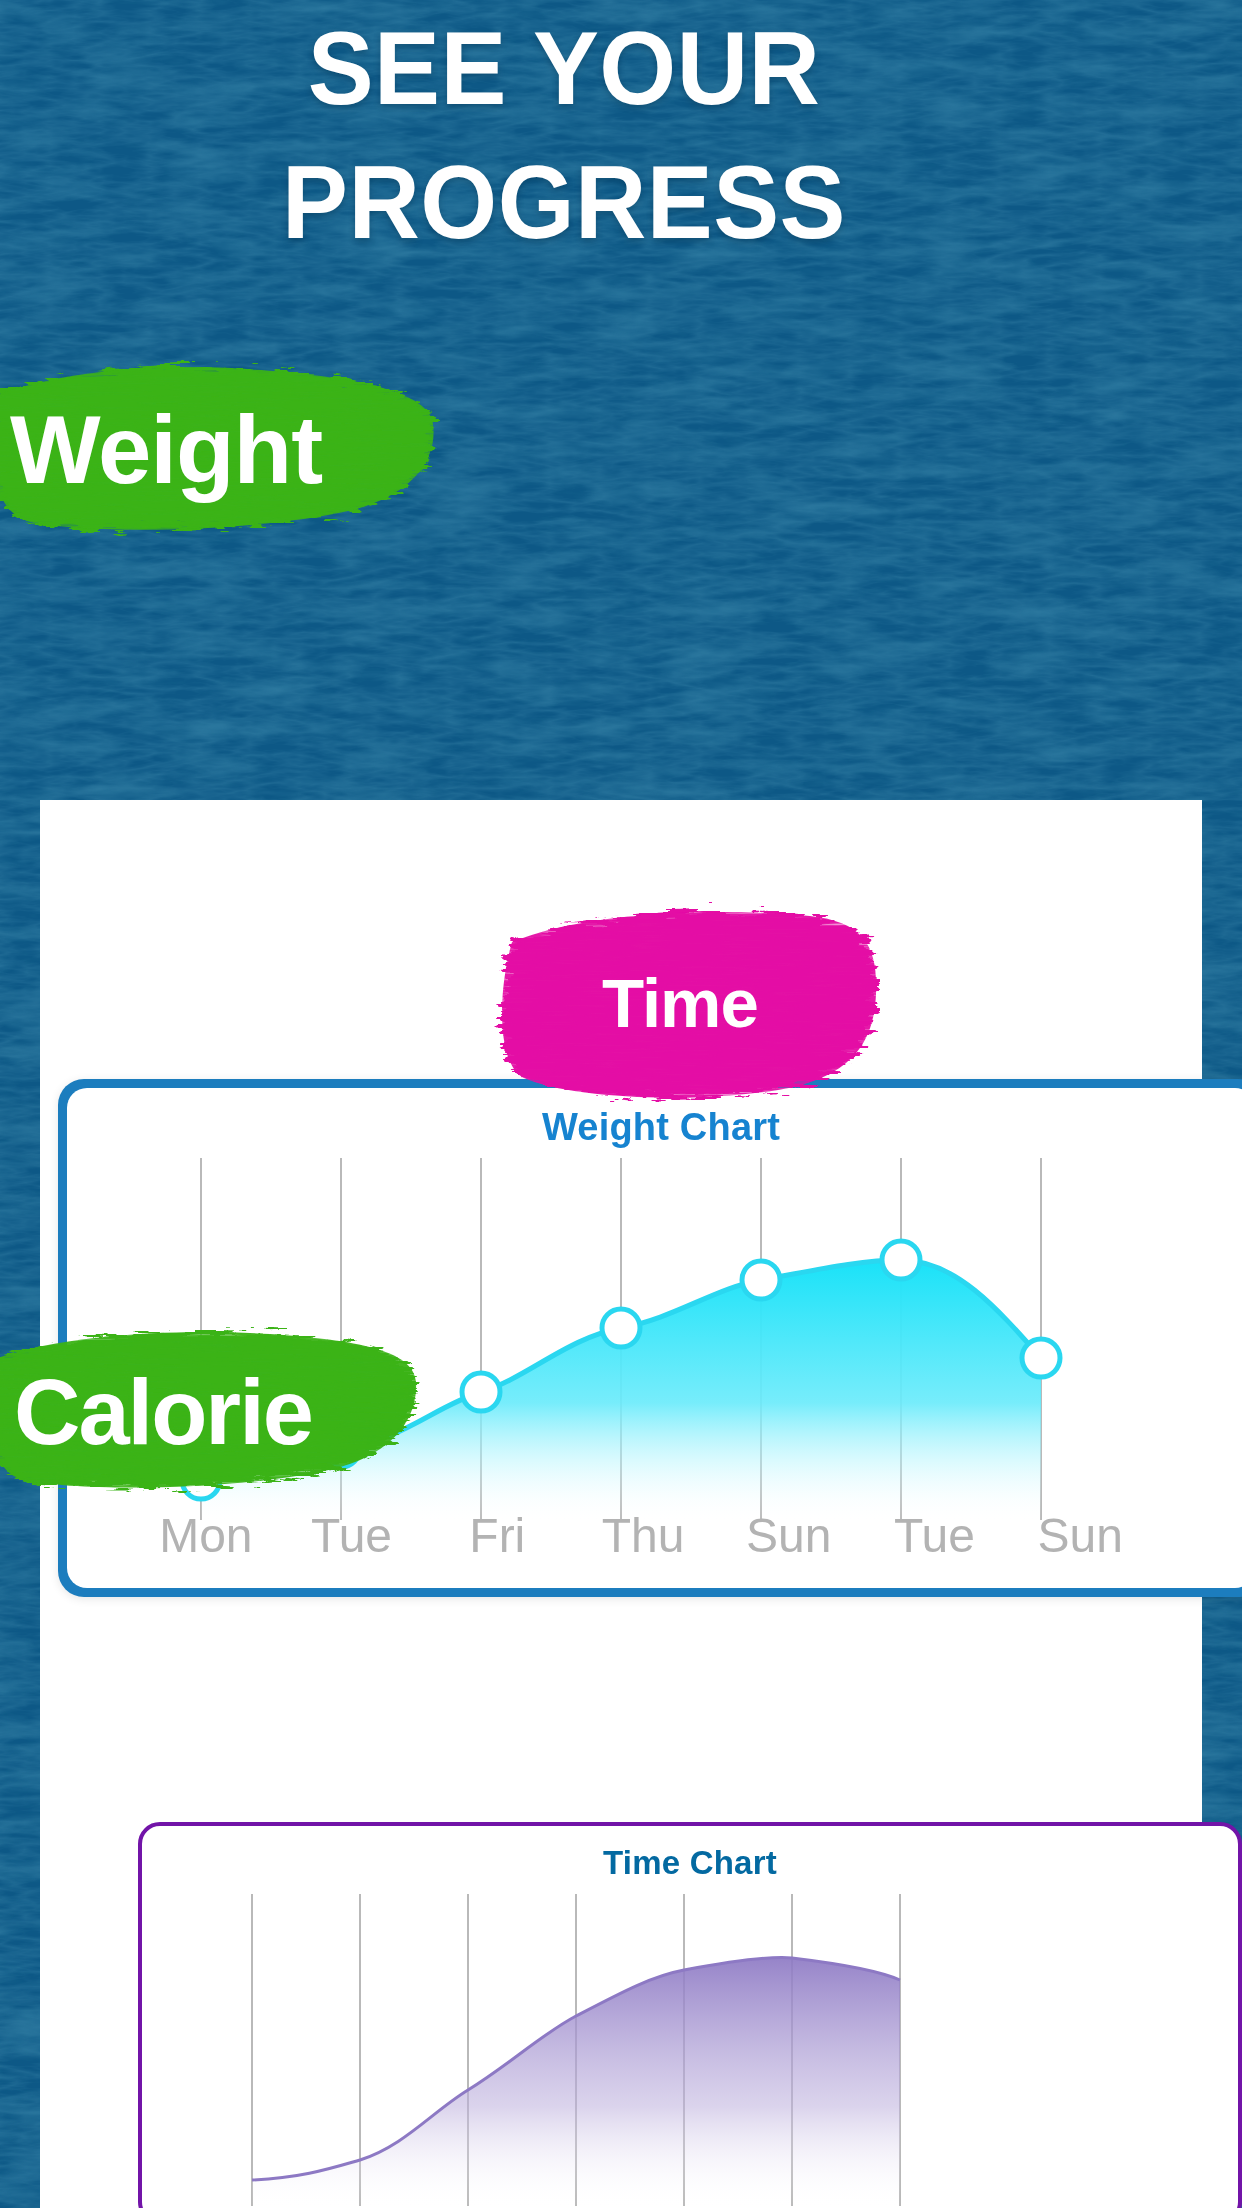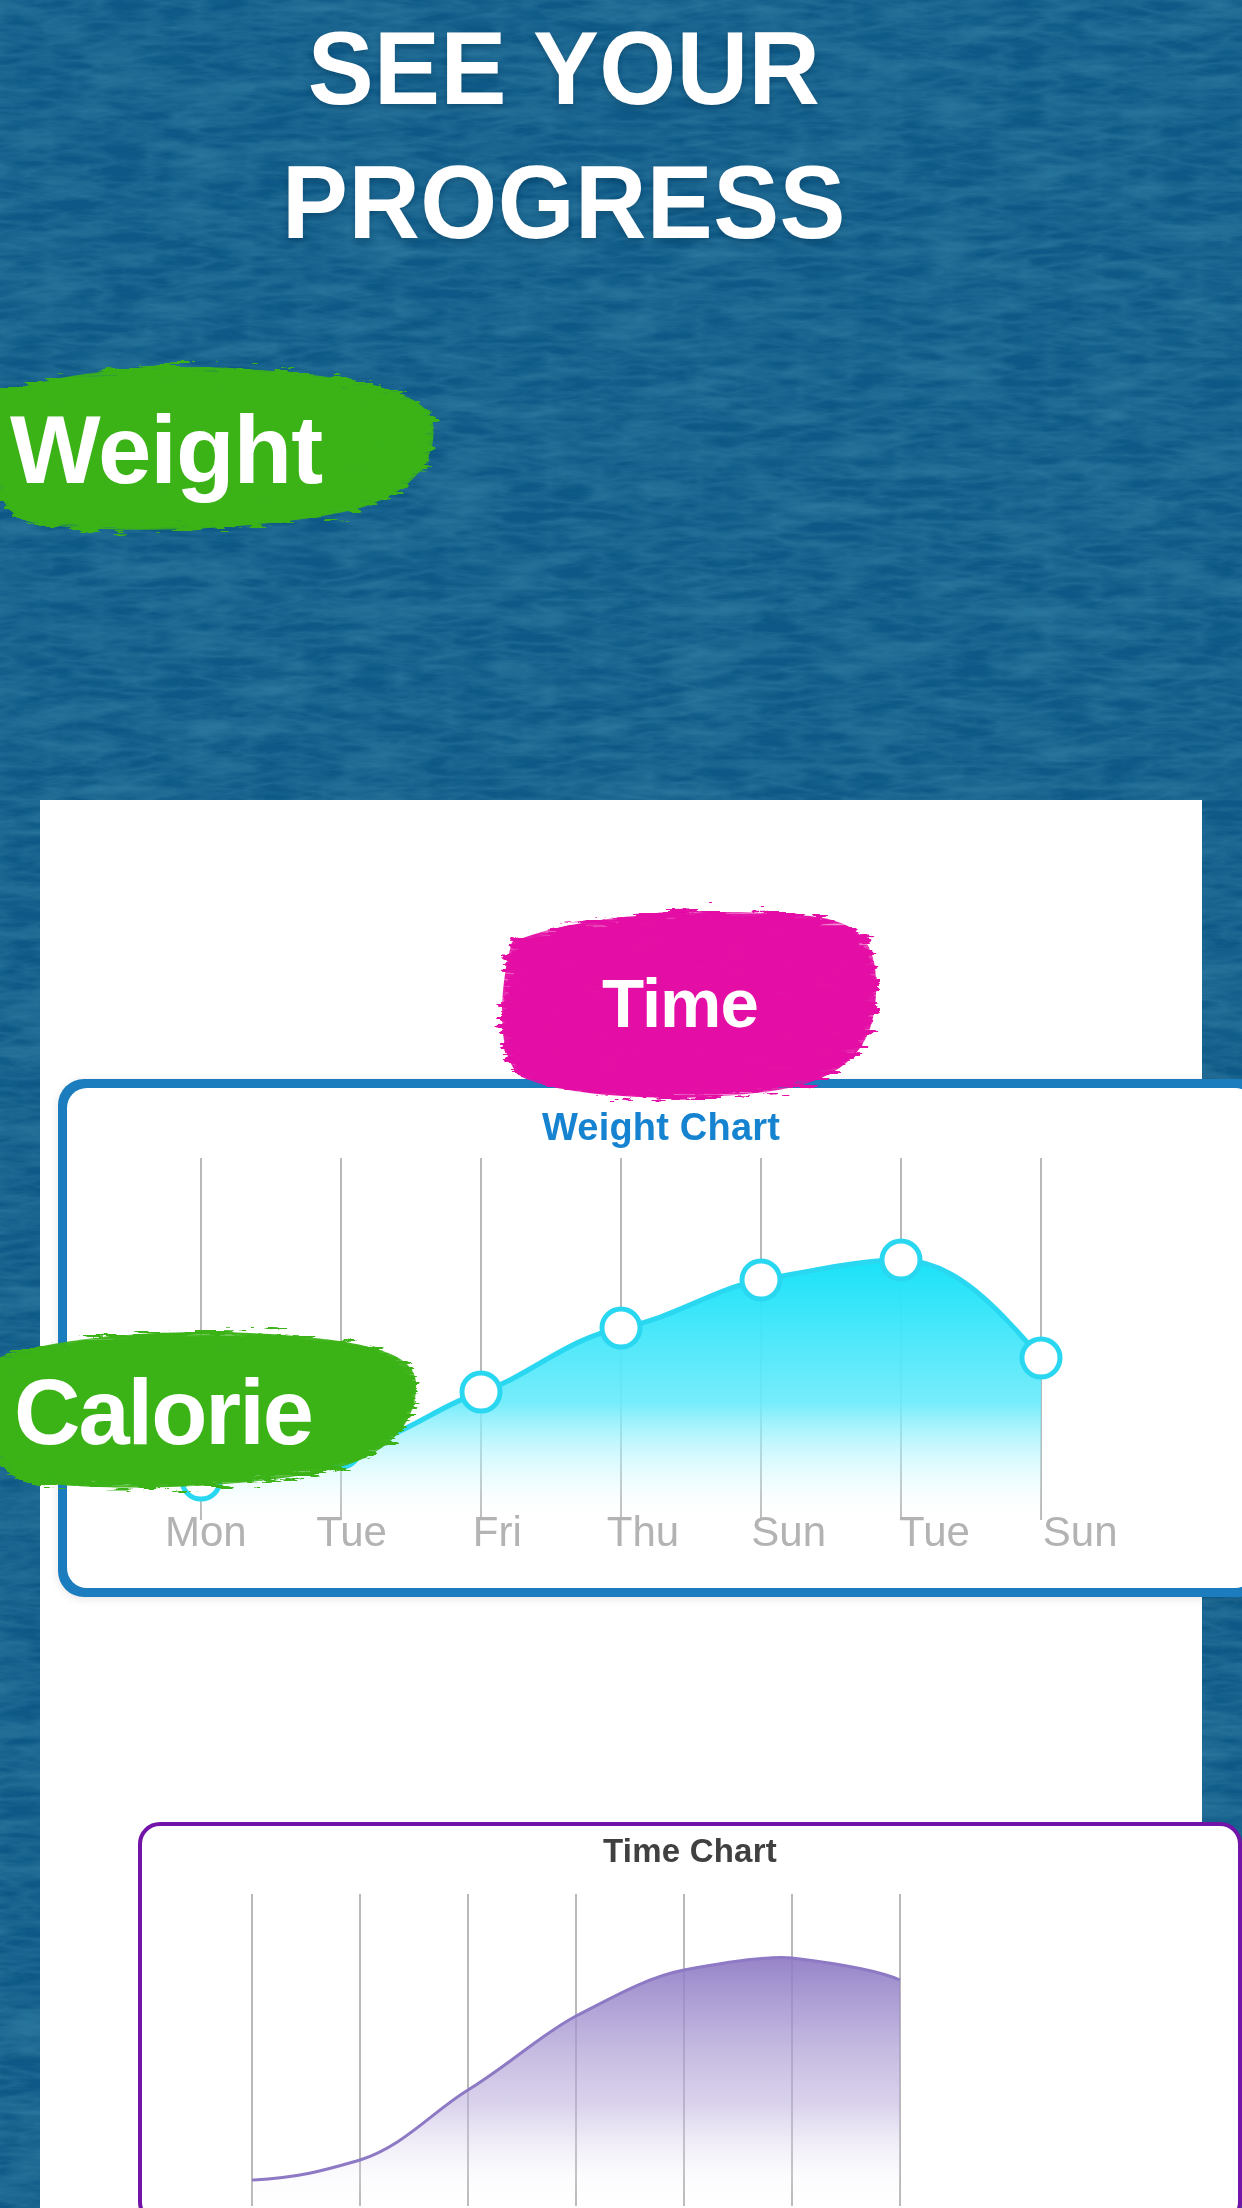--- a/index.html
+++ b/index.html
@@ -71,35 +71,35 @@
     position:absolute; left:0; top:60px;
     width:1188px; height:440px;
   }
 
   .axis-labels {
     position:absolute; width:100%; display:flex;
     justify-content:space-between;
   }
   .axis-labels span {
     flex:1; text-align:center; color:#b3b3b3;
-    font-size:42px; font-weight:normal;
+    font-size:48px; font-weight:normal;
   }
 
   
   #time-card {
     position:absolute;
     left:98px; top:1022px;
     width:1104px; height:402px;
     border:4px solid #7214a8;
     border-radius:22px;
     background:#ffffff;
     z-index:3;
     overflow:hidden;
   }
-  #time-title { top:6px; font-size:33px; color:#404040; }
+  #time-title { top:18px; font-size:33px; color:#0369a1; }
   #time-plot { position:absolute; left:0; top:58px; width:1096px; height:340px; }
 
   
   .brush {
     position:absolute; z-index:9;
     display:flex; align-items:center;
   }
   .brush-text {
     position:relative; z-index:2;
     color:#ffffff; font-weight:bold;

